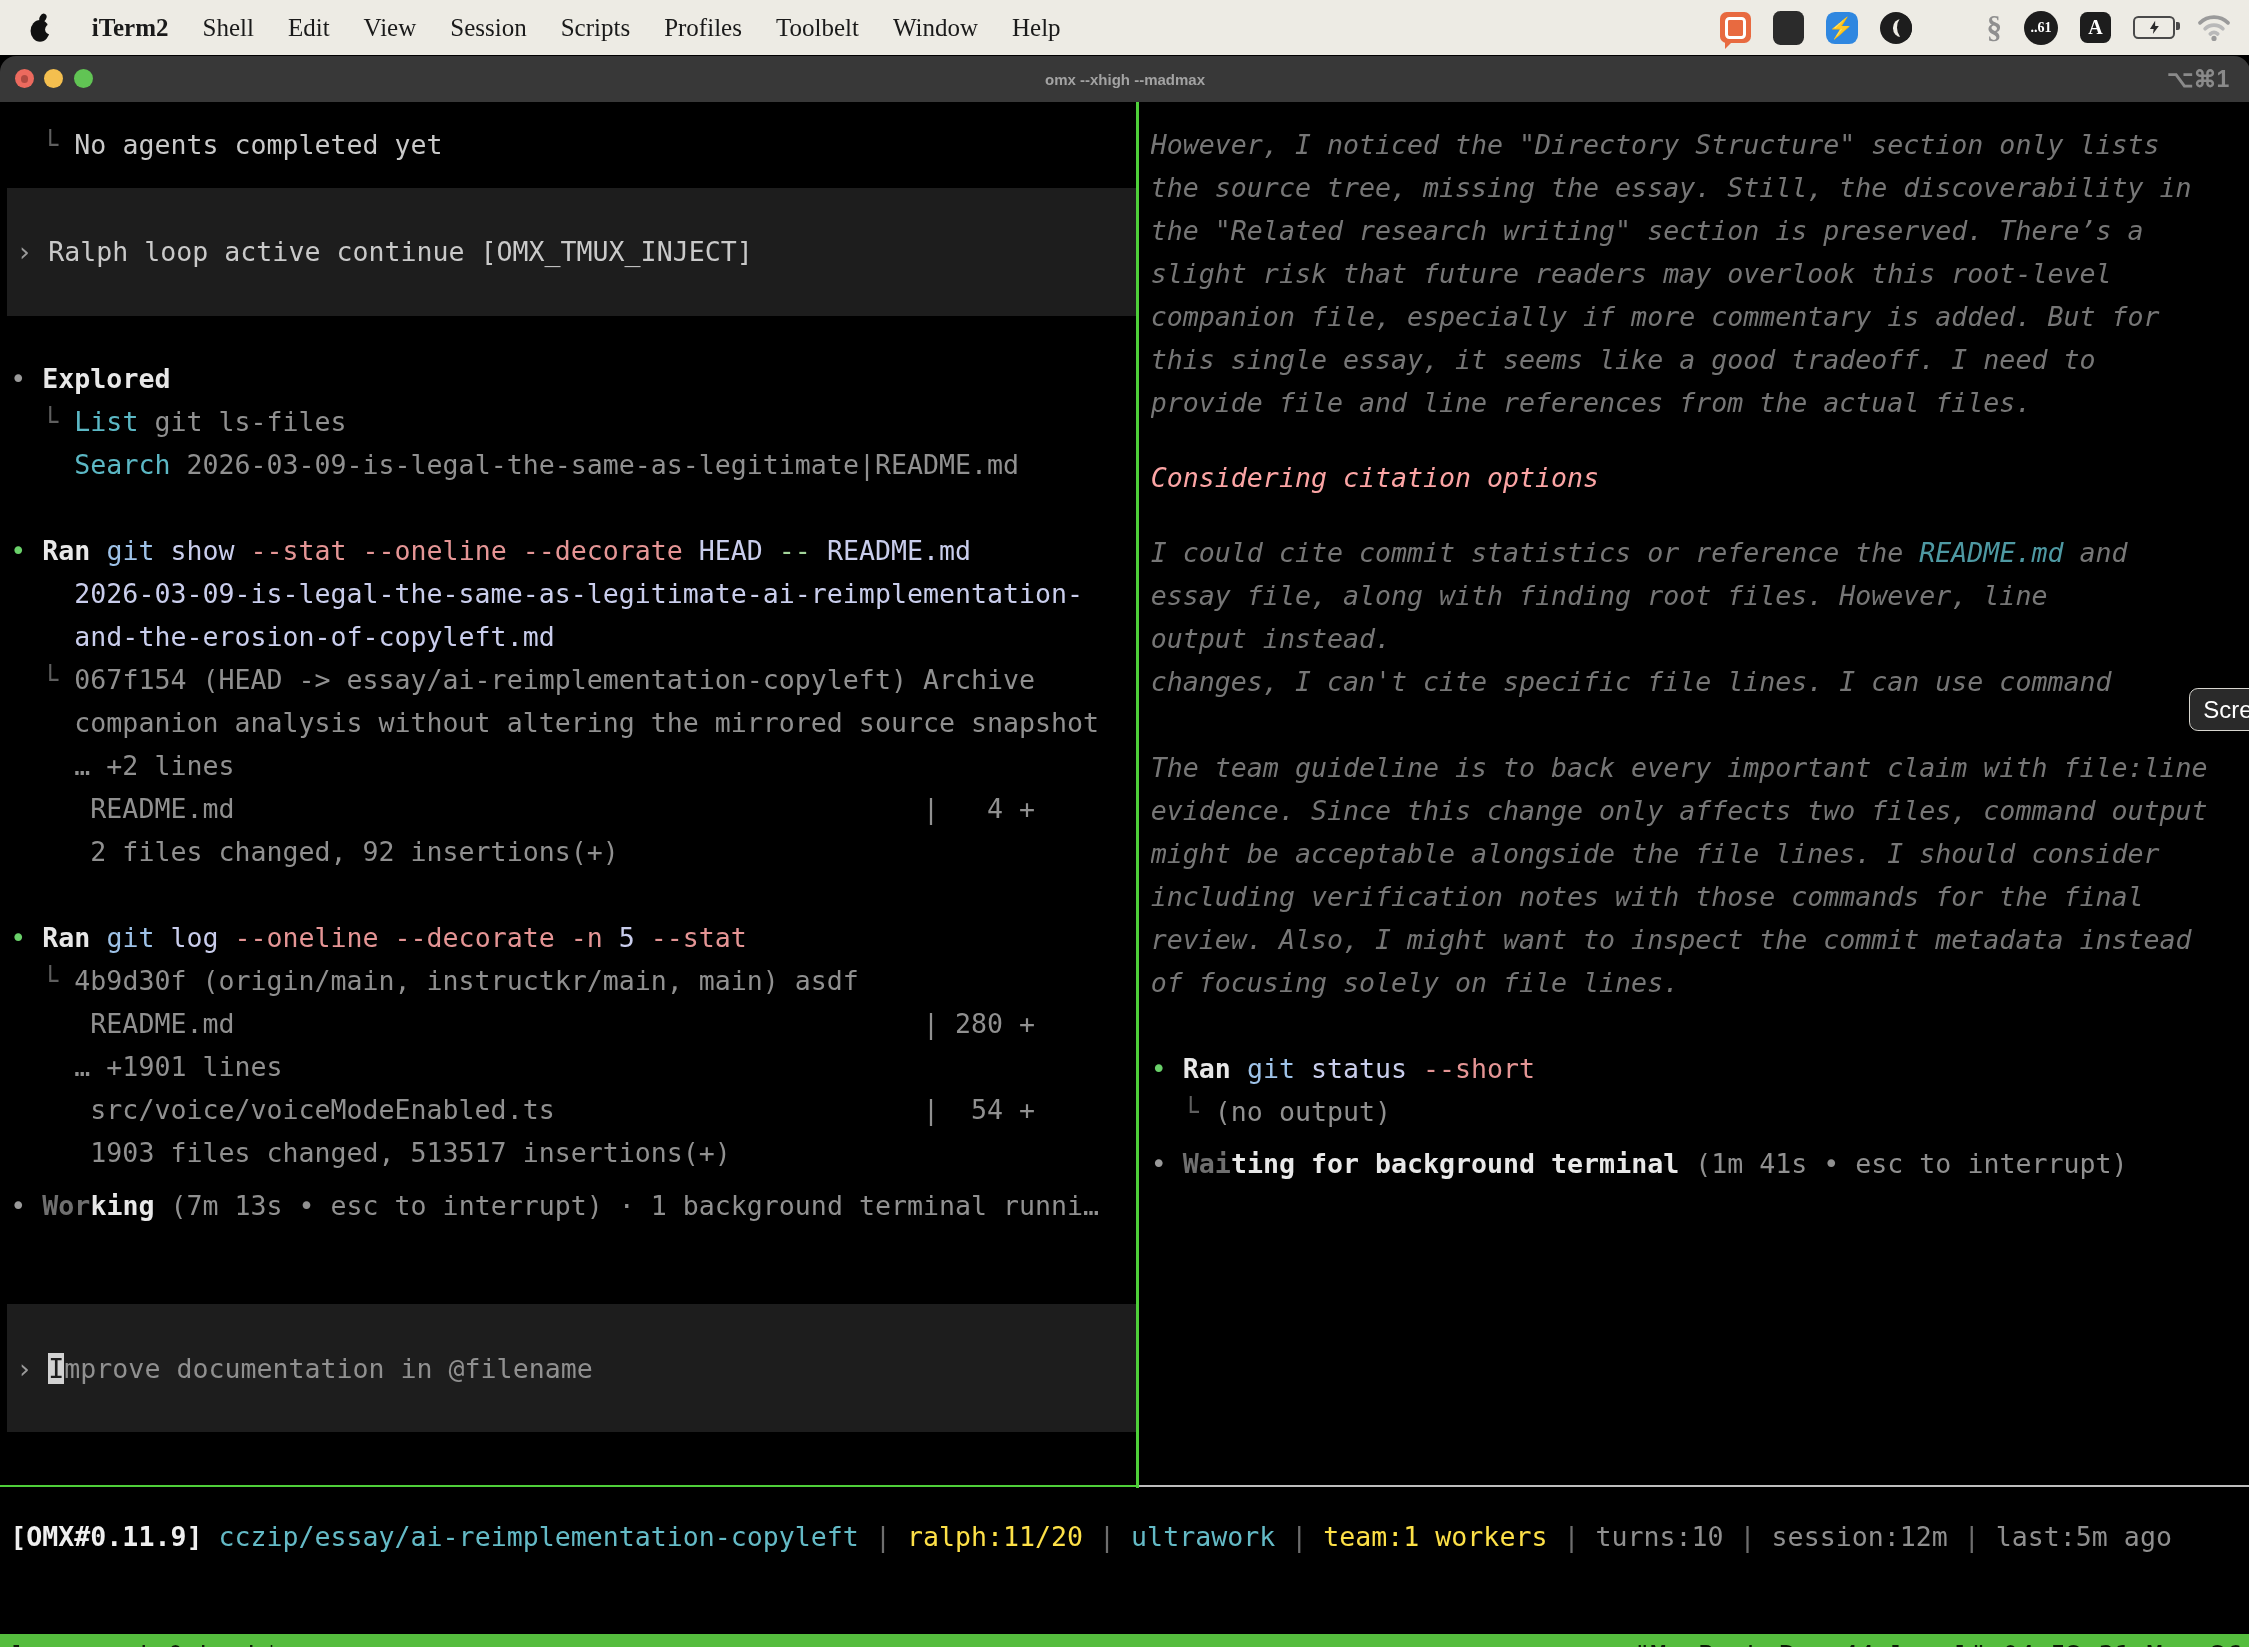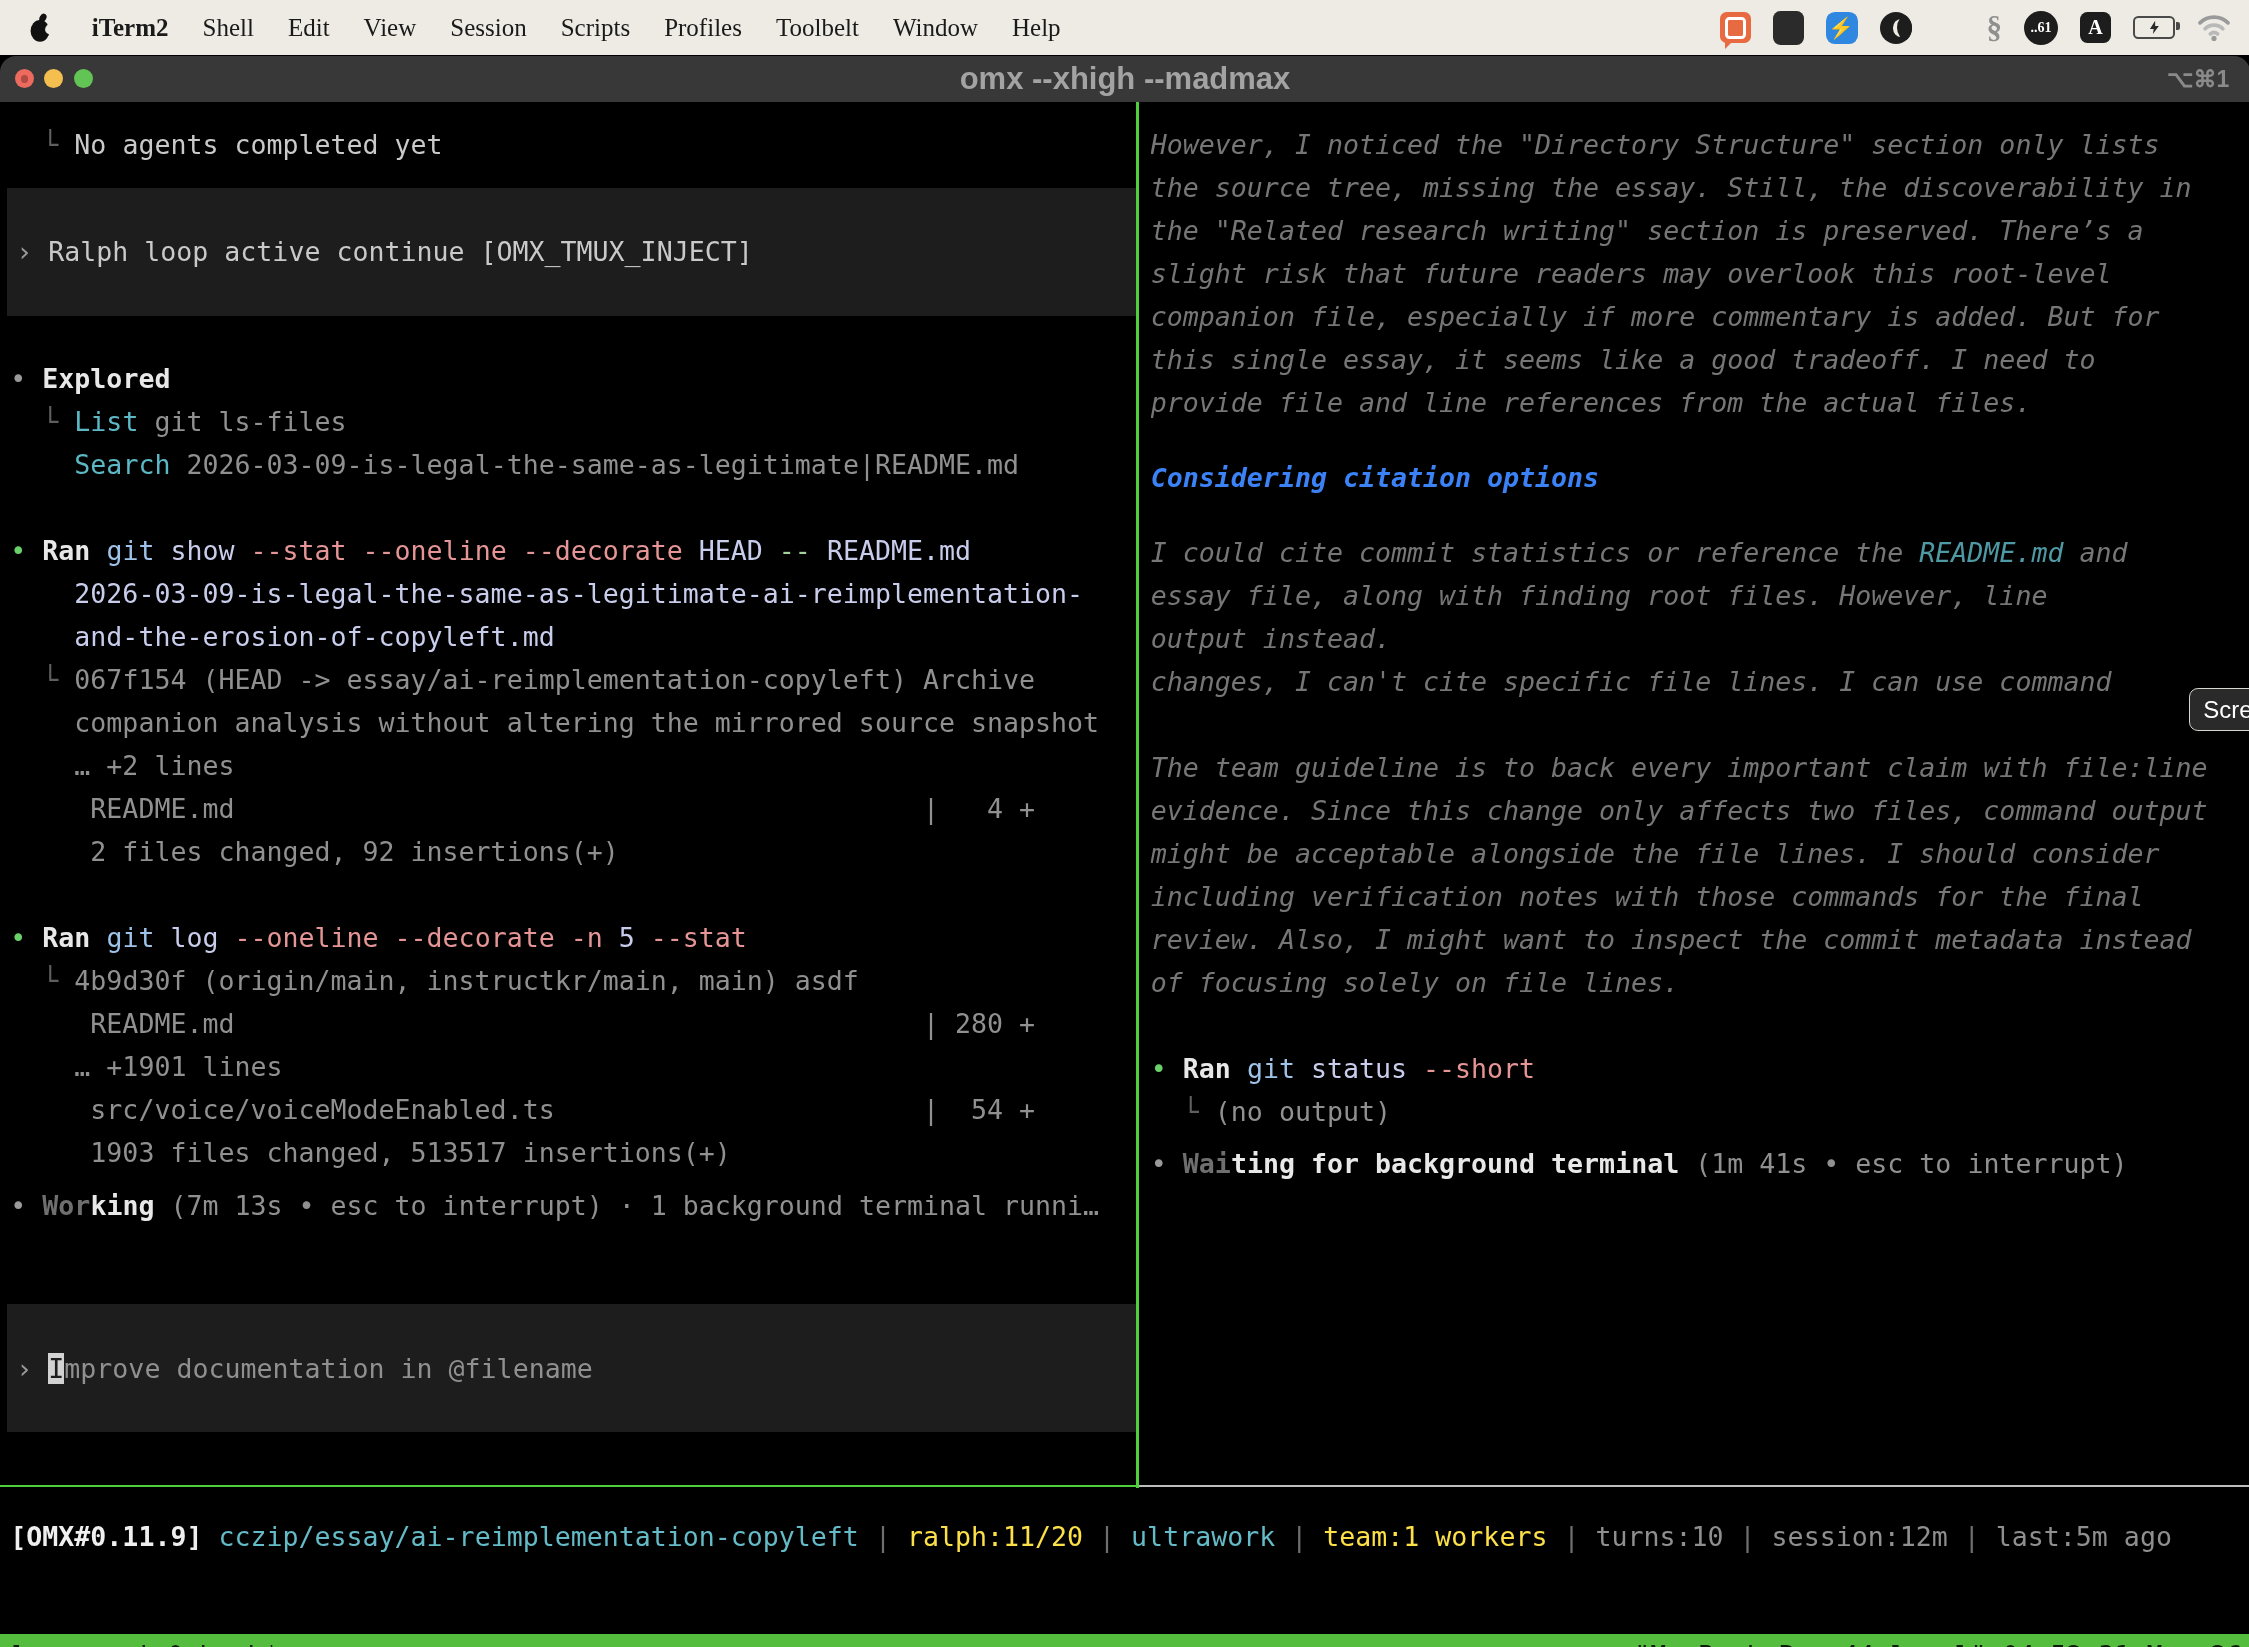--- a/index.html
+++ b/index.html
@@ -40,21 +40,21 @@
   
   .window{position:absolute;top:56px;left:0;width:2250px;height:1591px;background:#000;
           border-radius:16px 16px 0 0;overflow:hidden;}
   .titlebar{position:absolute;top:0;left:0;width:100%;height:46px;background:#383838;}
   .tl{position:absolute;top:13.3px;width:19px;height:19px;border-radius:50%;}
   .tl.red{left:14.8px;background:#EC6A5E;}
   .tl.red i{position:absolute;left:5.9px;top:5.9px;width:7.4px;height:7.4px;border-radius:50%;background:#b14a41;display:block;}
   .tl.yellow{left:44px;background:#F4BF4F;}
   .tl.green{left:74px;background:#61C454;}
   .title{position:absolute;top:0;left:0;width:100%;height:46px;display:flex;align-items:center;justify-content:center;
-         color:#a3a3a3;font-family:"Liberation Sans",sans-serif;font-size:31px;font-weight:bold;}
+         color:#a3a3a3;font-family:"Liberation Sans",sans-serif;font-size:15px;font-weight:bold;}
   .shortcut{position:absolute;right:20.7px;top:0;height:46px;display:flex;align-items:center;
             color:#8a8a8a;font-family:"Liberation Sans",sans-serif;font-size:23px;font-weight:bold;}
   
   .panes{position:absolute;top:46px;left:0;width:2250px;height:1546px;background:#000;}
   .pane{position:absolute;top:0;height:1340px;overflow:hidden;}
   .pane-left{left:0;width:1136px;padding:0;}
   .pane-right{left:1139px;width:1111px;}
   .vdivider{position:absolute;left:1136px;top:0;width:3px;height:1386px;background:#4fcf3a;}
   .hline-left{position:absolute;left:0;top:1383px;width:1136px;height:2.2px;background:#4fcf3a;}
   .hline-right{position:absolute;left:1139px;top:1383px;width:1111px;height:2.2px;background:#bdbdbd;}
@@ -67,21 +67,21 @@
   .gyb{color:#9a9a9a;}
   .cy{color:#5cb8c5;}
   .gb{color:#6ad16a;}
   .blu{color:#9ec2e8;}
   .pale{color:#c9cdec;}
   .sal{color:#e59595;}
   .grn{color:#a3d59a;}
   .gy{color:#909090;}
   .lt{color:#c9c9c9;}
   .it{font-style:italic;color:#767676;}
-  .ith{font-style:italic;font-weight:bold;color:#3b82f6;}
+  .ith{font-style:italic;font-weight:normal;color:#fca5a5;}
   .itl{font-style:italic;color:#4e99a3;}
   .spacer58{height:43px;} .spacer44{height:32px;}
   .spacer56{height:41px;} .spacer14{height:10.3px;} .spacer12{height:8.9px;}
   .inject-box{margin:22px 0 0 -3px;width:1126px;height:128px;background:#1d1d1d;
               display:flex;align-items:center;padding-left:8.9px;}
   .input-box{position:absolute;top:1202px;height:128px;background:#1d1d1d;
              display:flex;align-items:center;padding-left:8.9px;font-size:26.6px;white-space:pre;color:#8f8f8f;}
   .input-left{left:7.4px;width:1121px;}
   .cursor{background:#d2d2d2;color:#1d1d1d;}
   

